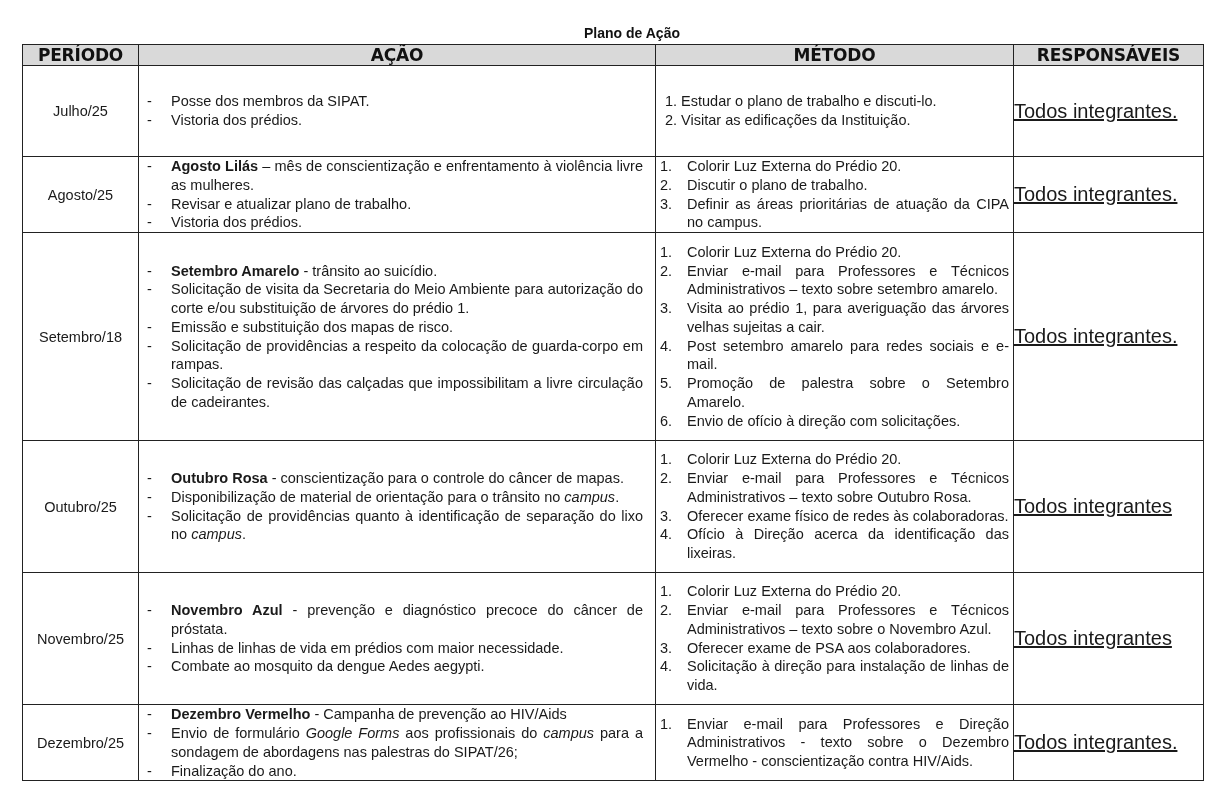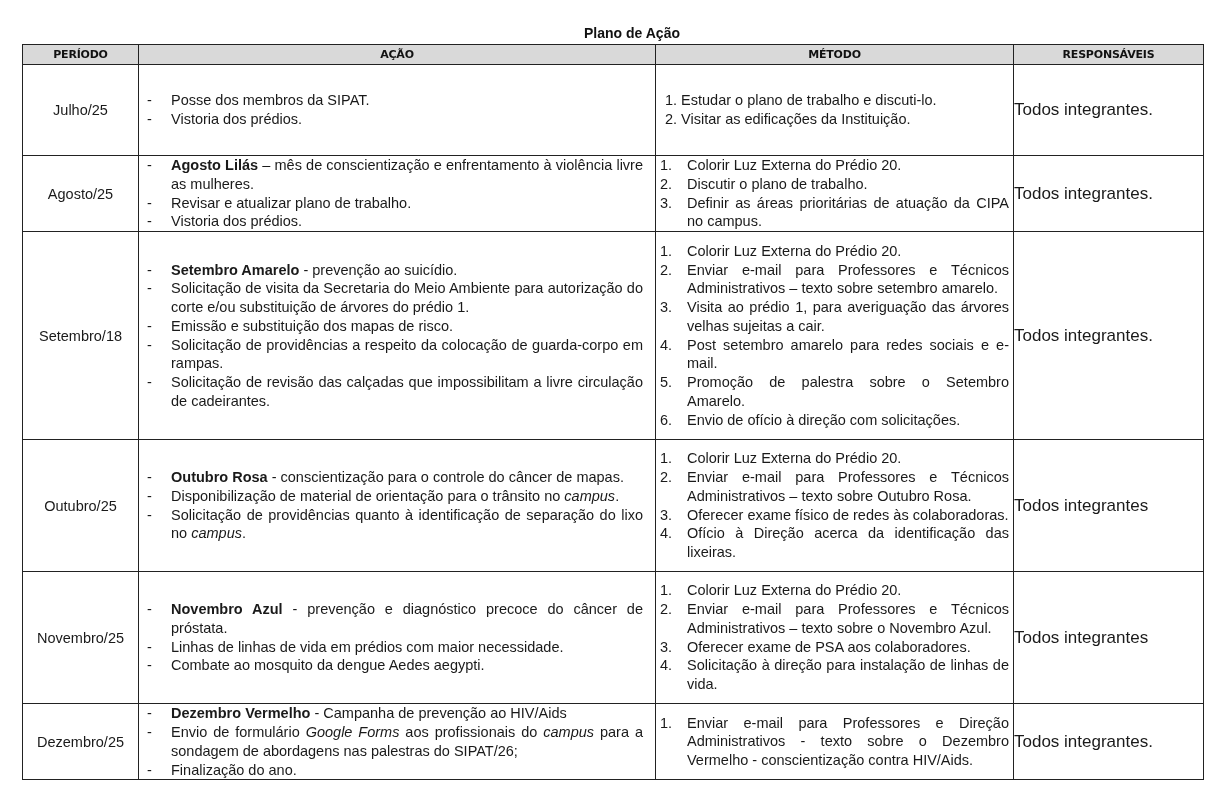--- a/index.html
+++ b/index.html
@@ -11,26 +11,26 @@
     position: absolute; left: 0; top: 25px; width: 1264px; text-align: center;
     font-weight: bold; font-size: 14px; color: #111;
   }
   table.plan {
     position: absolute; left: 22px; top: 44px;
     border-collapse: collapse; table-layout: fixed; width: 1181px;
   }
   table.plan th, table.plan td { border: 1.3px solid #222; padding: 0; }
   table.plan th {
     background: #d9d9d9; height: 19px;
-    font-family: "DejaVu Sans", sans-serif; font-weight: bold; font-size: 11px;
+    font-family: "DejaVu Sans", sans-serif; font-weight: bold; font-size: 17px;
     text-align: center; color: #111; letter-spacing: -0.2px;
   }
   col.c1 { width: 116px; } col.c2 { width: 517px; } col.c3 { width: 358px; } col.c4 { width: 190px; }
   td.period { text-align: center; vertical-align: middle; font-size: 14.5px; }
-  td.resp { vertical-align: middle; font-size: 17px; padding-left: 9px; }
+  td.resp { vertical-align: middle; font-size: 20px; padding-left: 9px; text-decoration: underline; }
   td.action, td.method { vertical-align: middle; font-size: 14.5px; line-height: 18.8px; }
   .row-jul td { height: 90px; }
   .row-ago td { height: 75px; }
   .row-set td { height: 207px; }
   .row-out td { height: 131px; }
   .row-nov td { height: 131px; }
   .row-dez td { height: 75px; border-bottom: 1.3px solid #222; }
 
   ul.dash { list-style: none; margin: 0; padding: 0 12px 0 4px; }
   ul.dash li { position: relative; padding-left: 28px; text-align: justify; }
@@ -101,21 +101,21 @@
             <li><span class="num-marker">2.</span><span>Discutir o plano de trabalho.</span></li>
             <li><span class="num-marker">3.</span><span>Definir as áreas prioritárias de atuação da CIPA no campus.</span></li>
           </ol>
         </td>
         <td class="resp">Todos integrantes.</td>
       </tr>
       <tr class="row-set">
         <td class="period">Setembro/18</td>
         <td class="action">
           <ul class="dash">
-            <li><span class="bullet">-</span><b class="campaign">Setembro Amarelo</b><span> - prevenção ao suicídio.</span></li>
+            <li><span class="bullet">-</span><b class="campaign">Setembro Amarelo</b><span> - trânsito ao suicídio.</span></li>
             <li><span class="bullet">-</span><span>Solicitação de visita da Secretaria do Meio Ambiente para autorização do corte e/ou substituição de árvores do prédio 1.</span></li>
             <li><span class="bullet">-</span><span>Emissão e substituição dos mapas de risco.</span></li>
             <li><span class="bullet">-</span><span>Solicitação de providências a respeito da colocação de guarda-corpo em rampas.</span></li>
             <li><span class="bullet">-</span><span>Solicitação de revisão das calçadas que impossibilitam a livre circulação de cadeirantes.</span></li>
           </ul>
         </td>
         <td class="method">
           <ol class="num">
             <li><span class="num-marker">1.</span><span>Colorir Luz Externa do Prédio 20.</span></li>
             <li><span class="num-marker">2.</span><span>Enviar e-mail para Professores e Técnicos Administrativos – texto sobre setembro amarelo.</span></li>

